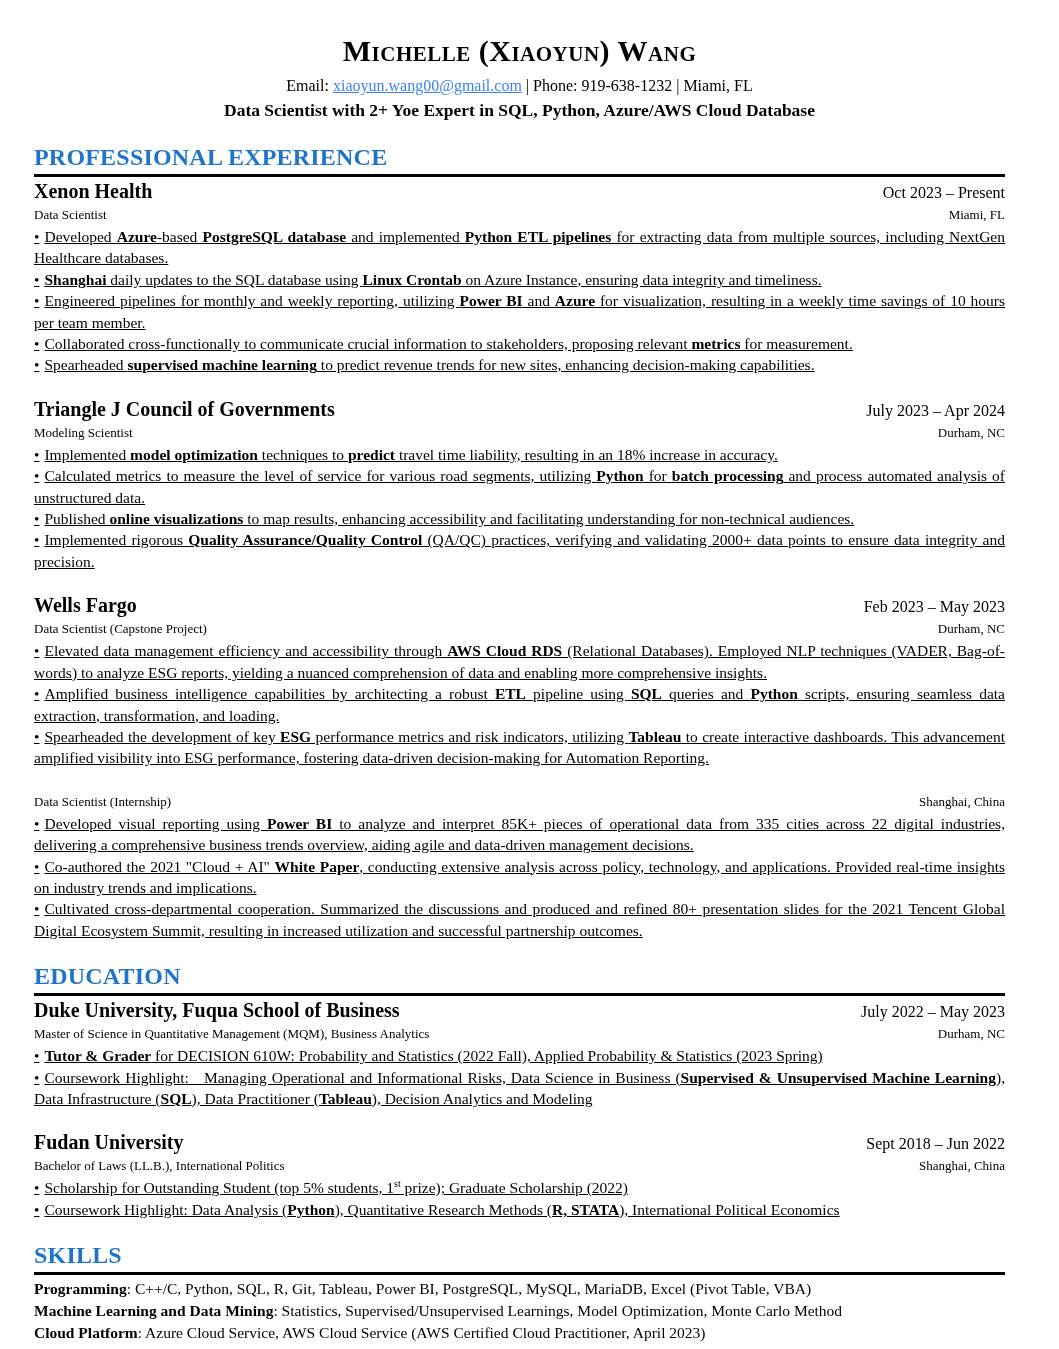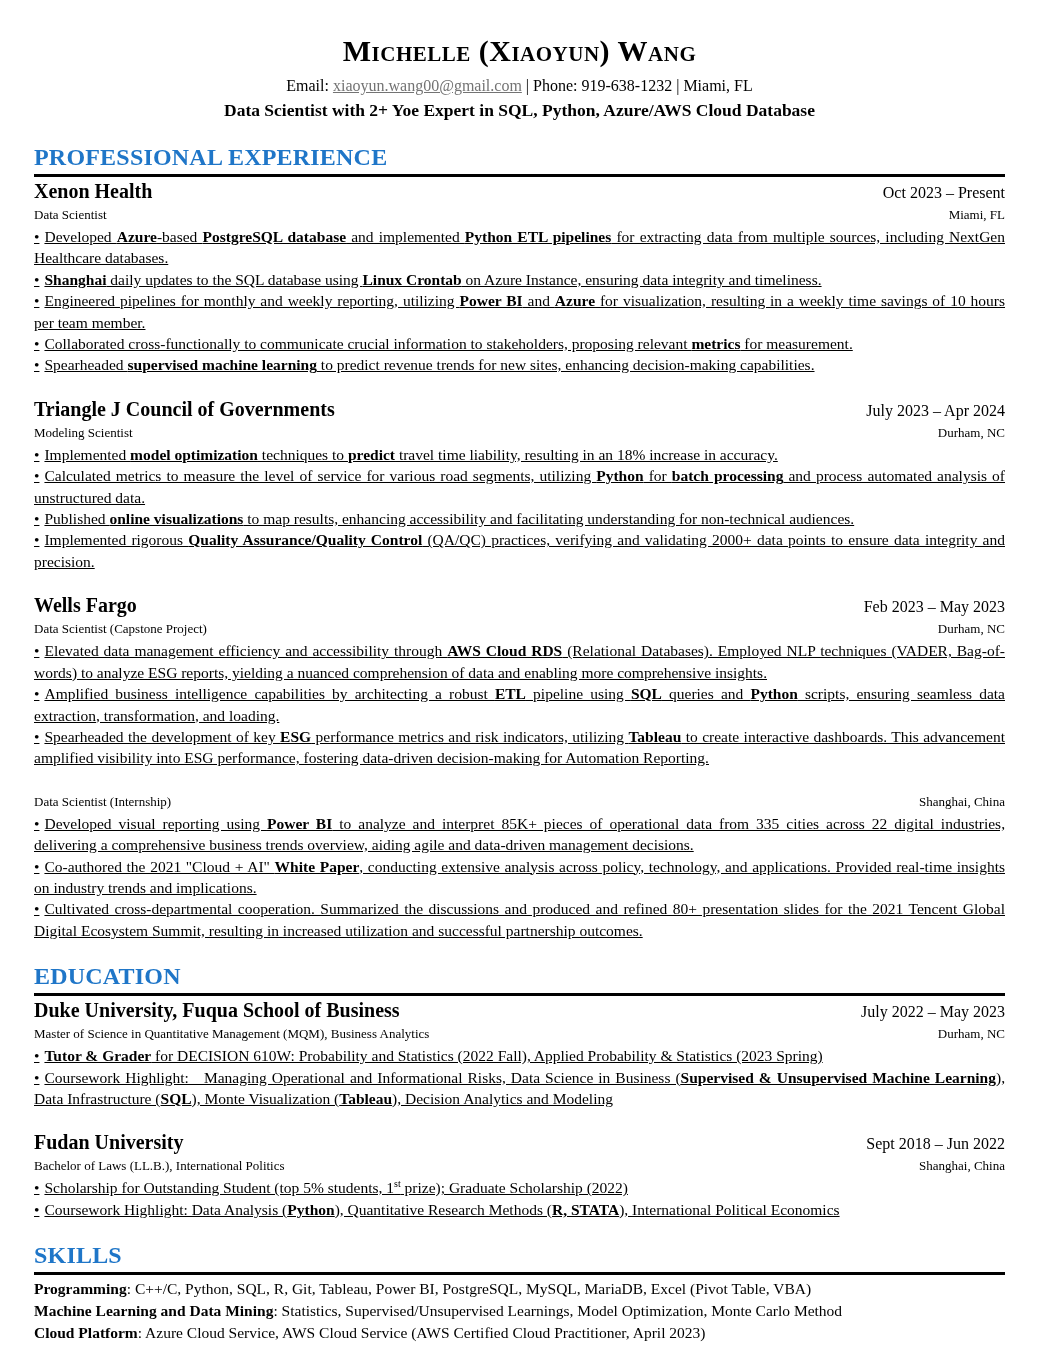--- a/index.html
+++ b/index.html
@@ -12,21 +12,21 @@
 
   
   .name{
     margin:0;text-align:center;
     font-size:30px;font-weight:700;font-variant:small-caps;
     letter-spacing:.5px;line-height:34px;
   }
   .contact{
     margin:7px 0 0;text-align:center;font-size:16px;line-height:21px;
   }
-  .email-link{color:#737373;text-decoration:underline;cursor:pointer;}
+  .email-link{color:#3b82f6;text-decoration:underline;cursor:pointer;}
   .headline{
     margin:3px 0 0;text-align:center;
     font-size:17.5px;font-weight:700;line-height:23px;
   }
 
   
   section{margin-top:23px;}
   .sec-heading{
     margin:0 0 5px;font-size:24px;font-weight:700;
     color:#1f76c8;line-height:24px;letter-spacing:.2px;
@@ -138,21 +138,21 @@
       <div class="row">
         <span class="company">Duke University, Fuqua School of Business</span>
         <span class="dates">July 2022 – May 2023</span>
       </div>
       <div class="row rolerow">
         <span>Master of Science in Quantitative Management (MQM), Business Analytics</span>
         <span>Durham, NC</span>
       </div>
       <ul class="bullets">
         <li><span class="dot">•</span><span><b>Tutor &amp; Grader</b><span> for DECISION 610W: Probability and Statistics (2022 Fall), Applied Probability &amp; Statistics (2023 Spring)</span></span></li>
-        <li><span class="dot">•</span><span><span>Coursework Highlight:&nbsp;&nbsp; Managing Operational and Informational Risks, Data Science in Business (</span><b>Supervised &amp; Unsupervised Machine Learning</b><span>), Data Infrastructure (</span><b>SQL</b><span>), Monte Visualization (</span><b>Tableau</b><span>), Decision Analytics and Modeling</span></span></li>
+        <li><span class="dot">•</span><span><span>Coursework Highlight:&nbsp;&nbsp; Managing Operational and Informational Risks, Data Science in Business (</span><b>Supervised &amp; Unsupervised Machine Learning</b><span>), Data Infrastructure (</span><b>SQL</b><span>), Data Practitioner (</span><b>Tableau</b><span>), Decision Analytics and Modeling</span></span></li>
       </ul>
     </article>
 
     <article class="entry">
       <div class="row">
         <span class="company">Fudan University</span>
         <span class="dates">Sept 2018 – Jun 2022</span>
       </div>
       <div class="row rolerow">
         <span>Bachelor of Laws (LL.B.), International Politics</span>

